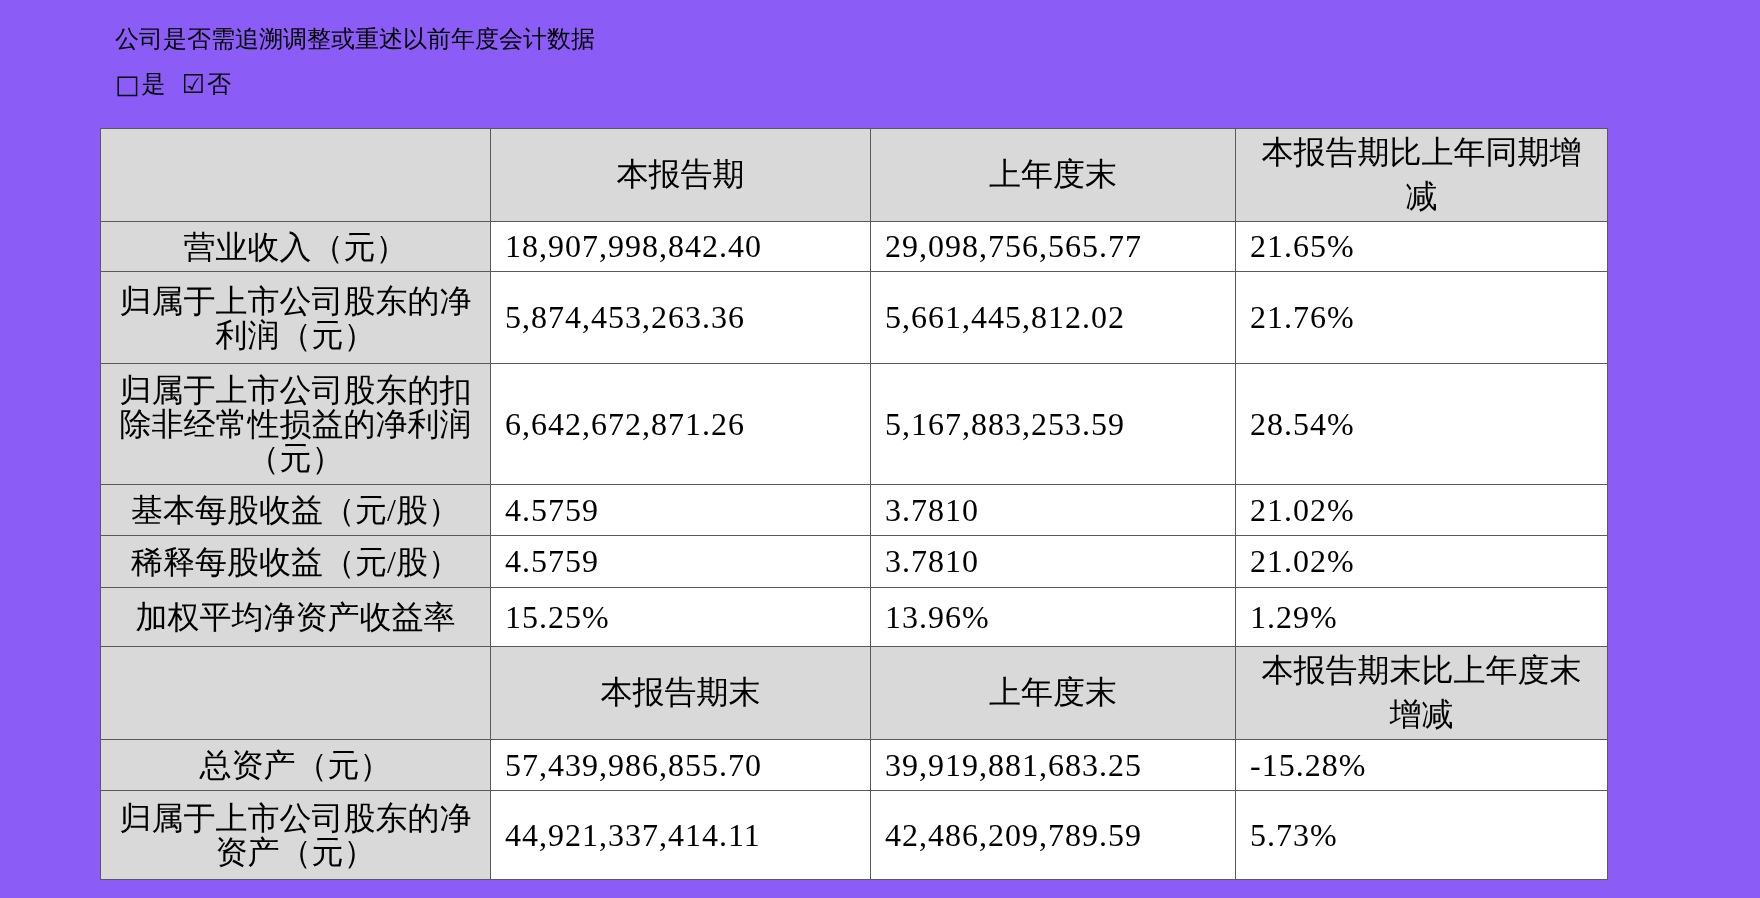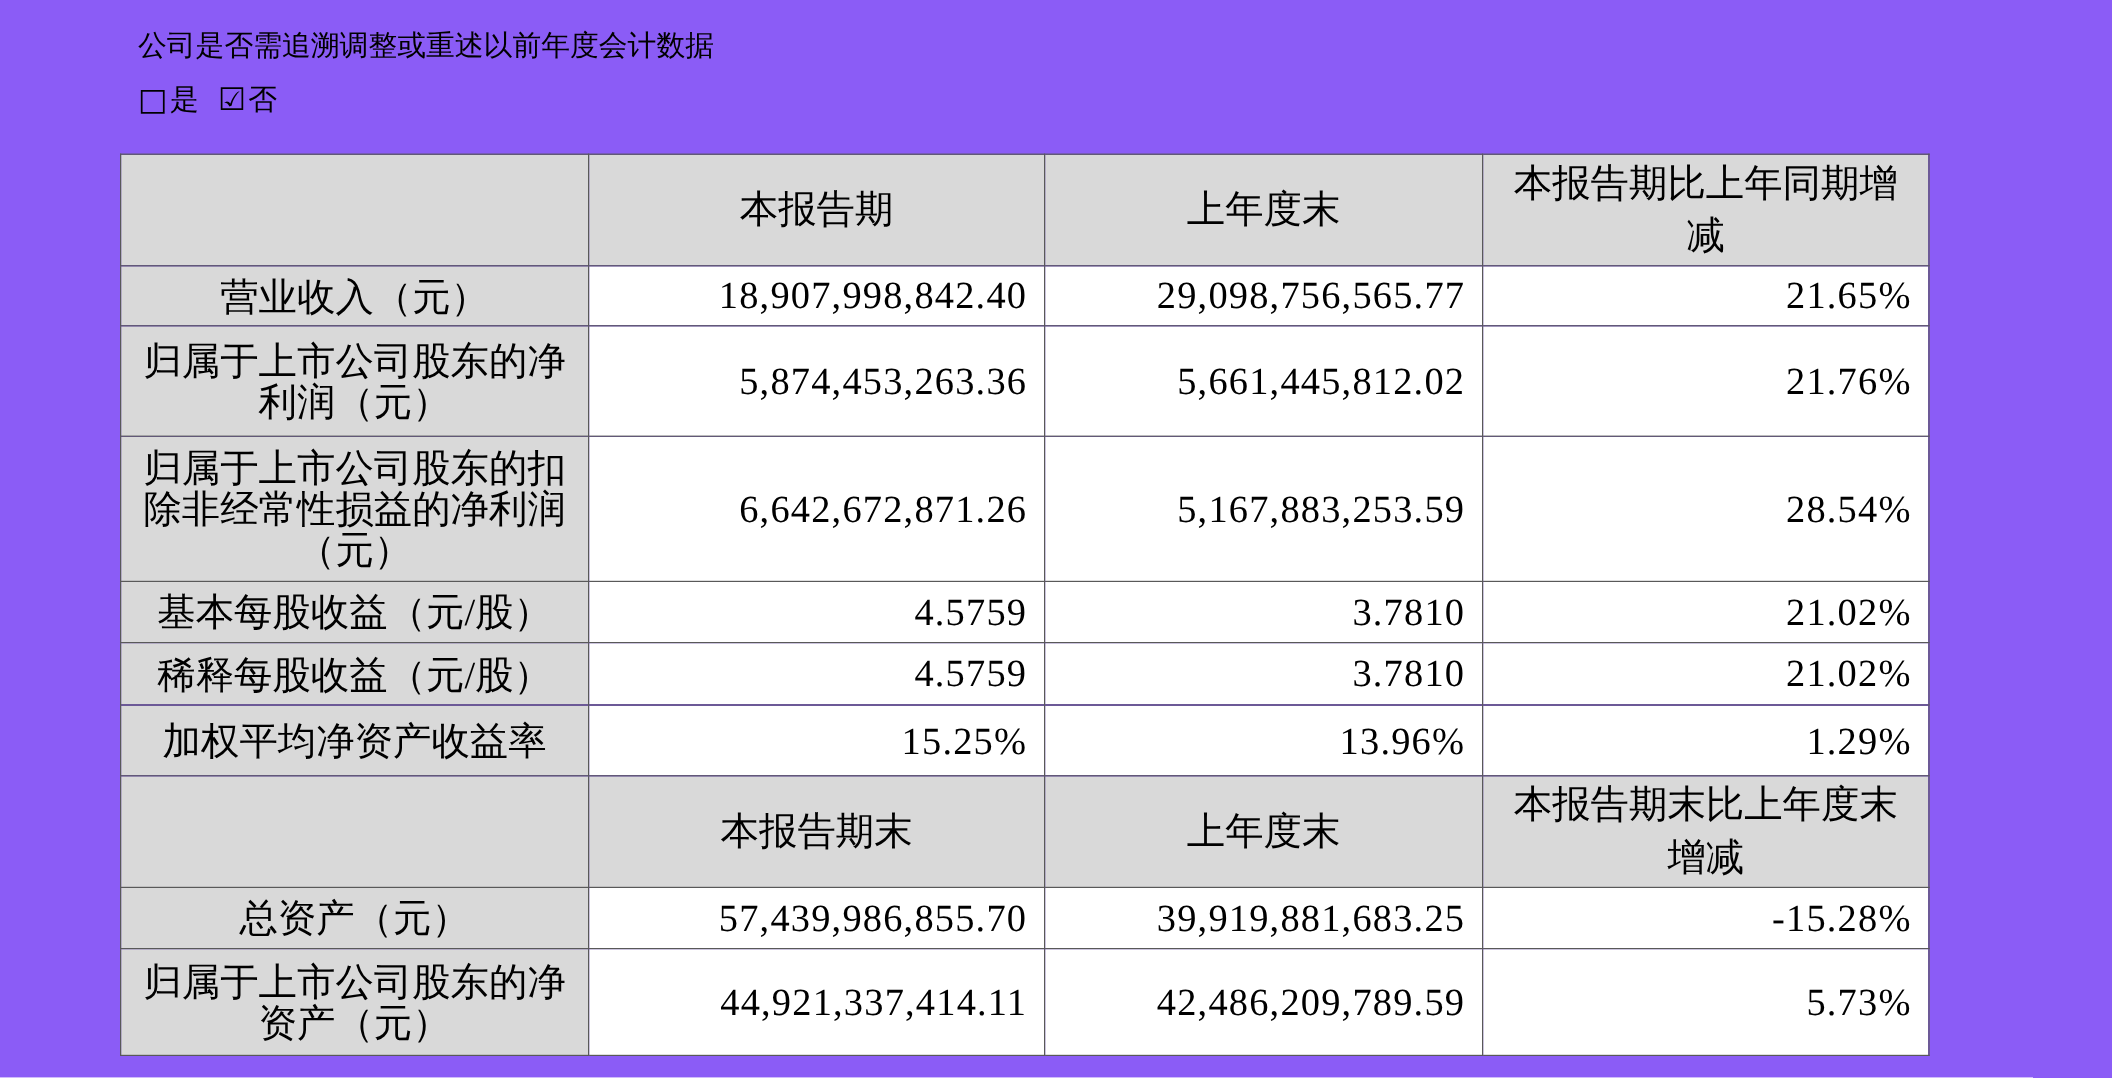--- a/index.html
+++ b/index.html
@@ -56,21 +56,20 @@
     text-align: center;
     font-size: 28px;
   }
   td.lbl {
     background: #d9d9d9;
     text-align: center;
     line-height: 34px;
   }
   td.num {
     background: #ffffff;
-    text-align: right;
     letter-spacing: 1px;
     white-space: nowrap;
   }
 </style>
 </head>
 <body>
 
 <div class="page">
 
   <div class="question">公司是否需追溯调整或重述以前年度会计数据</div>

